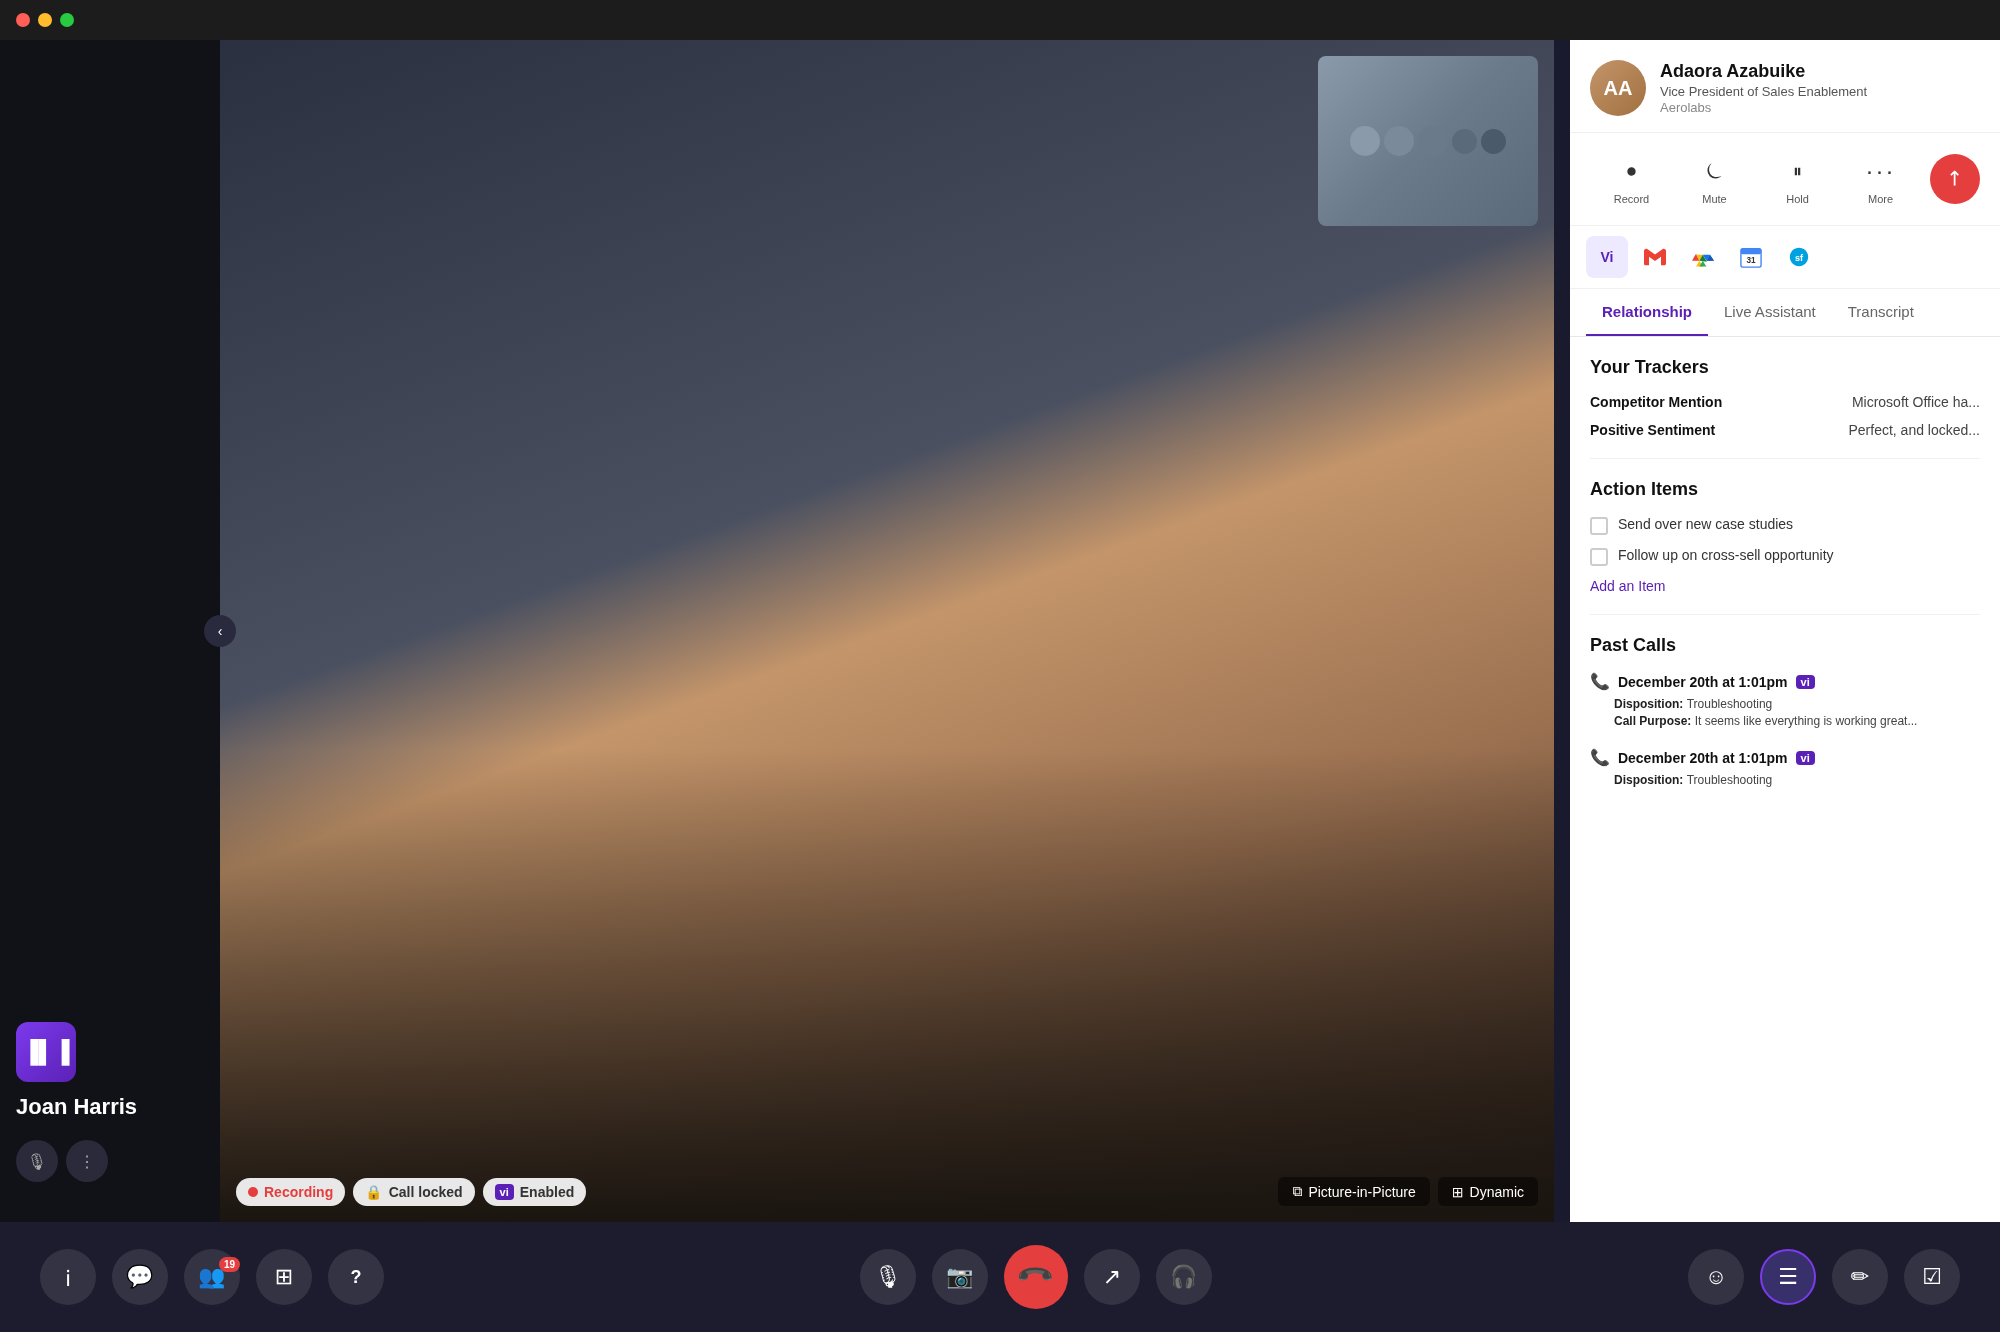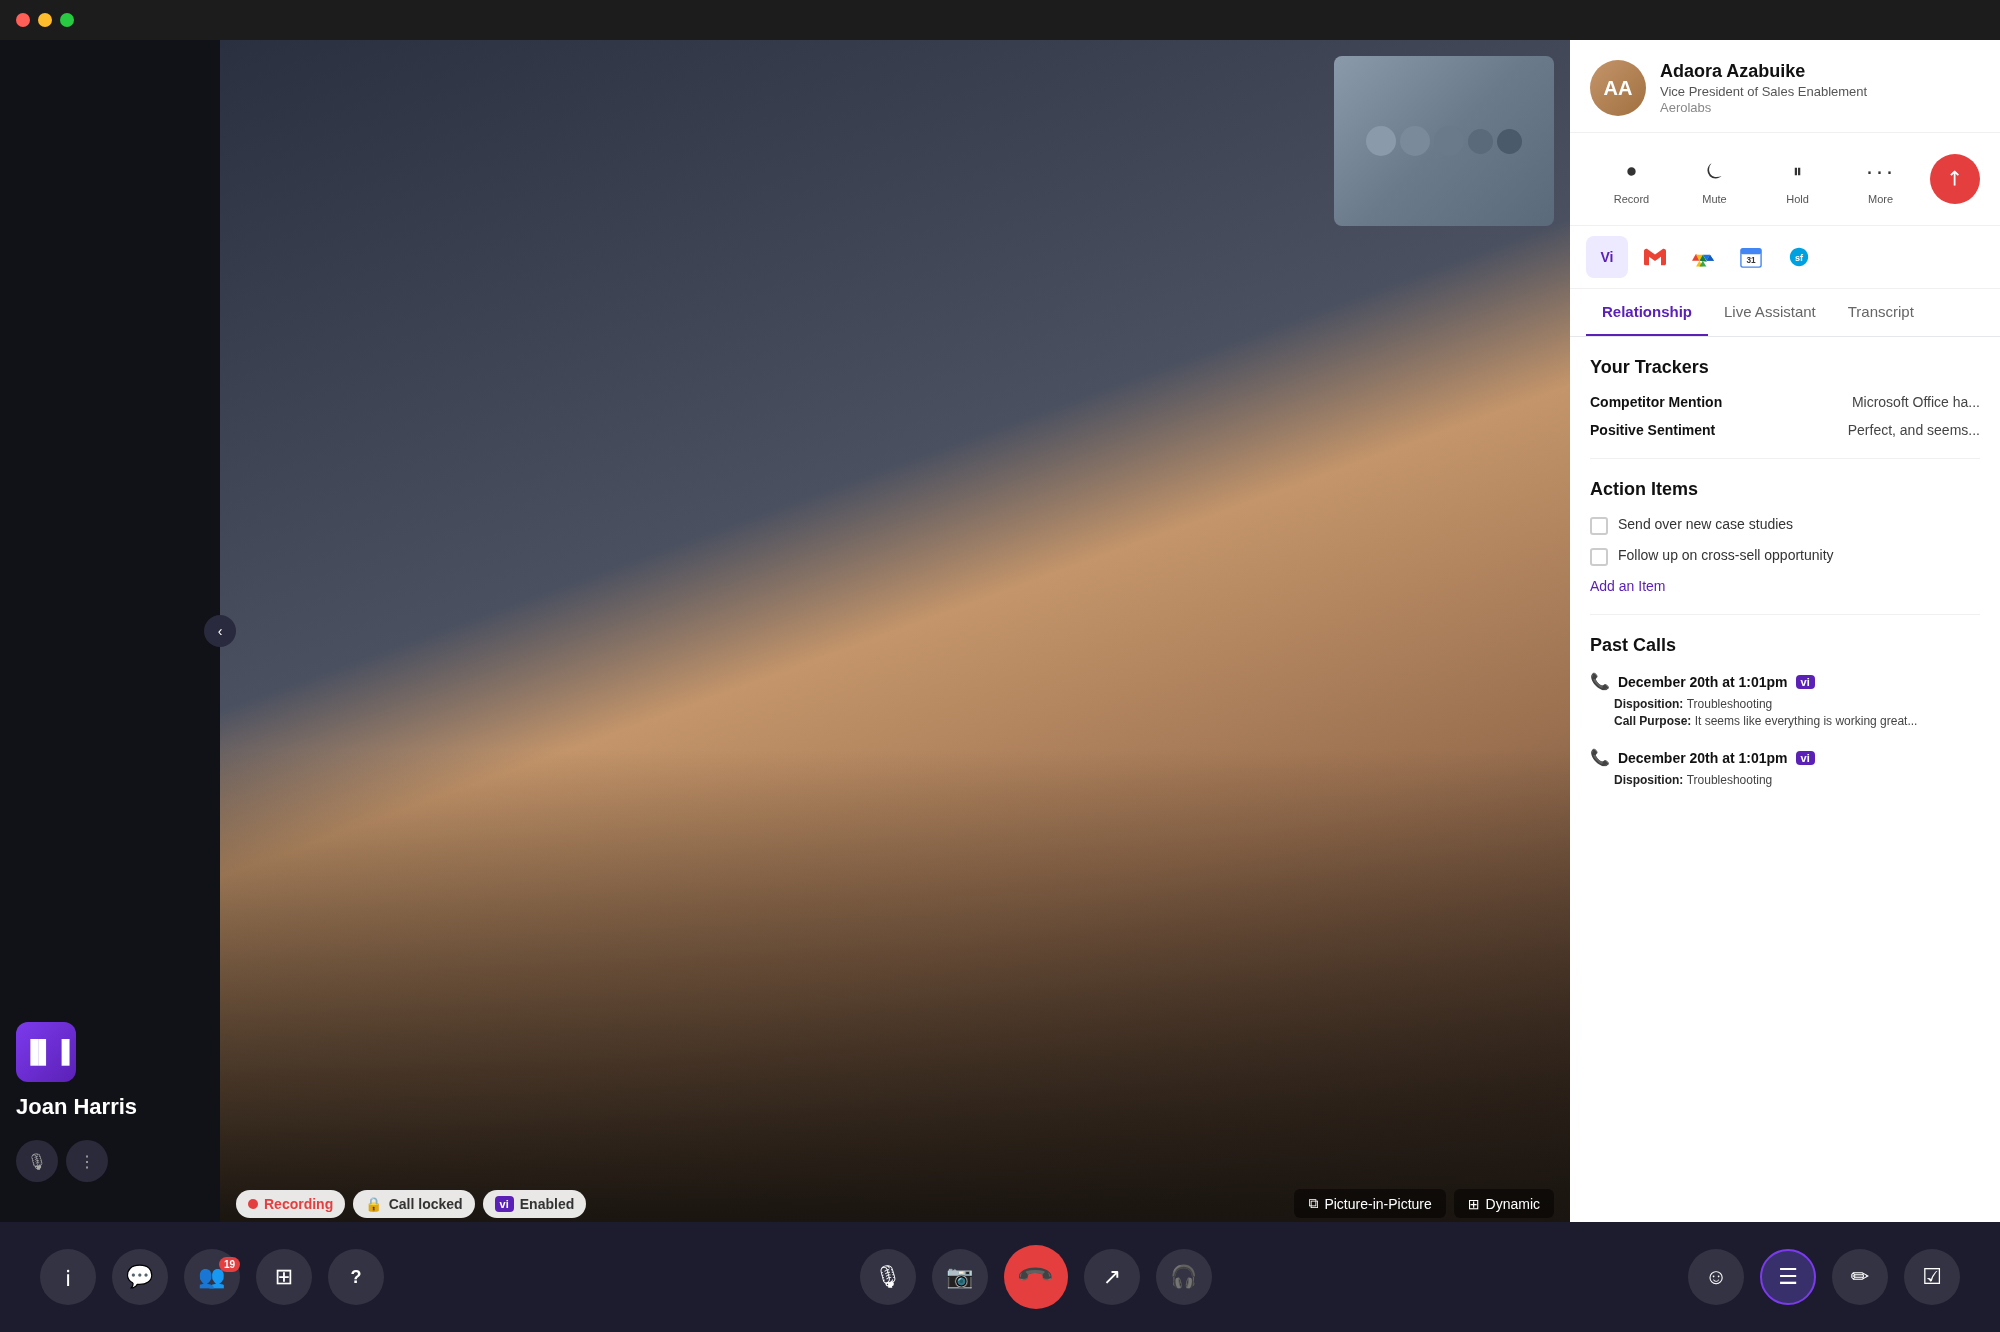--- a/index.html
+++ b/index.html
@@ -153,21 +153,21 @@
       display: flex;
       align-items: center;
       justify-content: center;
       color: rgba(255,255,255,0.3);
       font-size: 40px;
     }
 
     
     .video-bottom-bar {
       position: absolute;
-      bottom: 4px;
+      bottom: 16px;
       left: 16px;
       right: 16px;
       display: flex;
       justify-content: space-between;
       align-items: center;
     }
     .video-badges {
       display: flex;
       gap: 8px;
     }
@@ -224,20 +224,21 @@
     }
 
     
     .right-panel {
       width: 430px;
       background: white;
       display: flex;
       flex-direction: column;
       flex-shrink: 0;
       overflow-y: auto;
+      margin-left: 16px;
     }
 
     
     .contact-header {
       padding: 20px 20px 16px;
       border-bottom: 1px solid #f0f0f0;
       display: flex;
       align-items: center;
       gap: 14px;
     }
@@ -673,21 +674,21 @@
 
     <div class="panel-content">
 
       <div class="section-title">Your Trackers</div>
       <div class="tracker-row">
         <span class="tracker-label">Competitor Mention</span>
         <span class="tracker-value">Microsoft Office ha...</span>
       </div>
       <div class="tracker-row">
         <span class="tracker-label">Positive Sentiment</span>
-        <span class="tracker-value">Perfect, and seems...</span>
+        <span class="tracker-value">Perfect, and locked...</span>
       </div>
 
       <hr class="section-divider">
 
       <div class="section-title">Action Items</div>
       <div class="action-item">
         <div class="action-checkbox"></div>
         <span class="action-text">Send over new case studies</span>
       </div>
       <div class="action-item">

